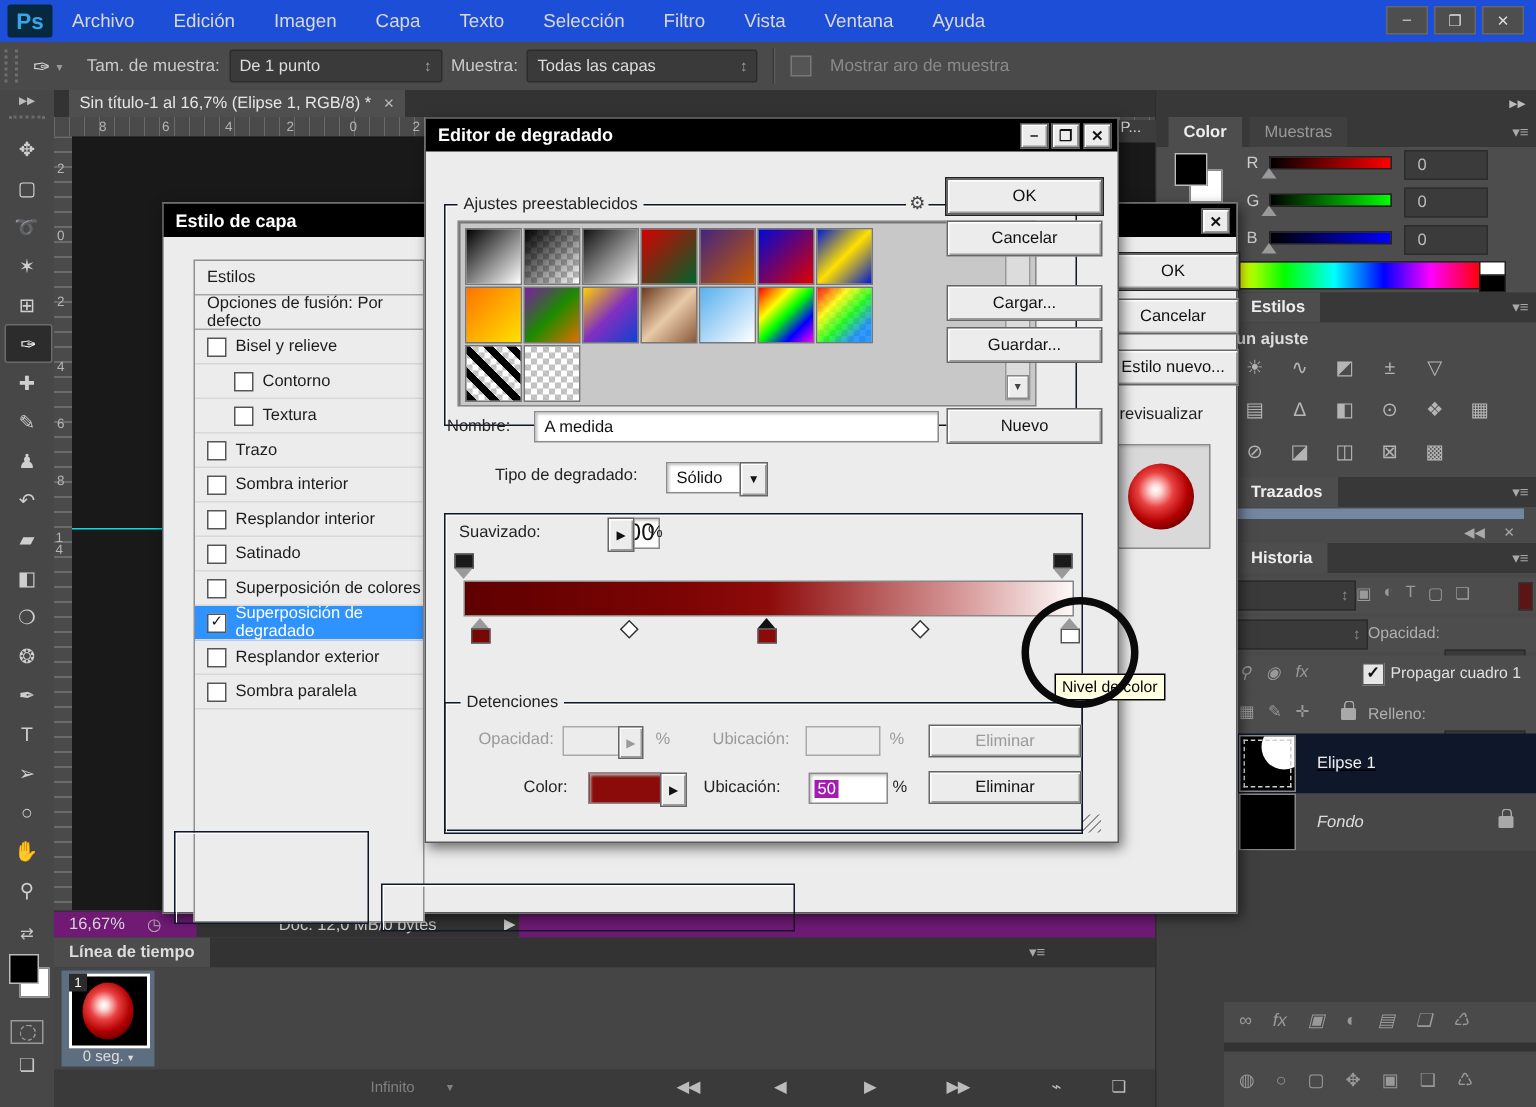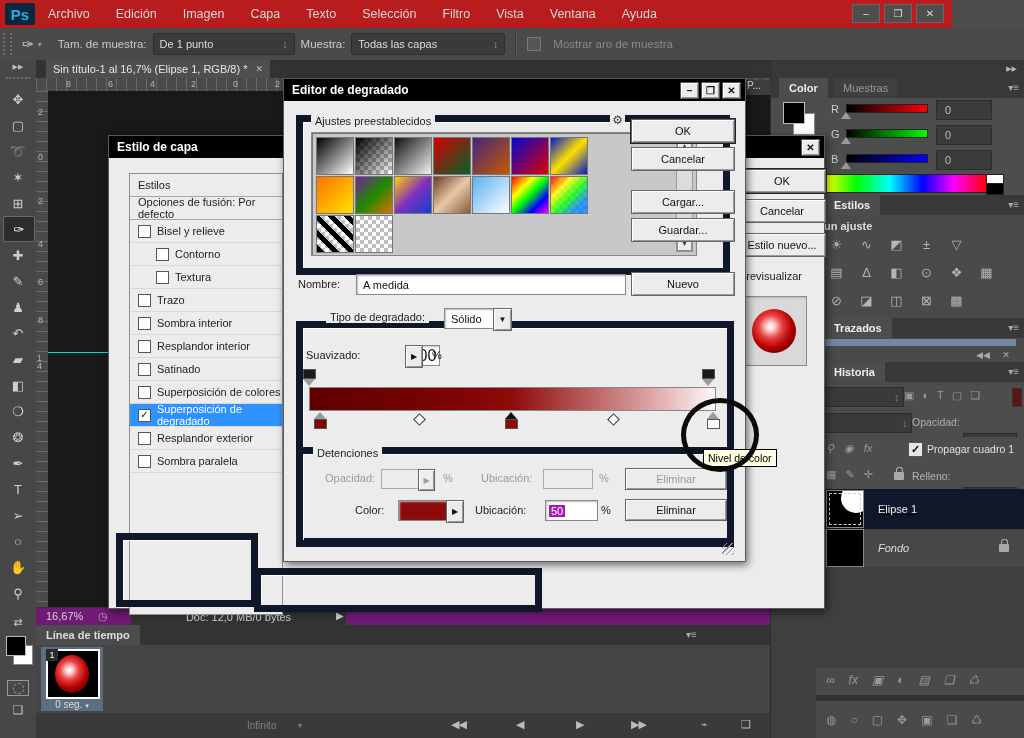--- a/index.html
+++ b/index.html
@@ -1,20 +1,20 @@
 <!DOCTYPE html>
 <html><head>
 <meta charset="utf-8">
 <style>
   html,body{margin:0;padding:0;background:#222;}
   .app{position:relative;width:1024px;height:738px;background:#4d4d4d;overflow:hidden;
        font-family:"Liberation Sans",sans-serif;-webkit-font-smoothing:antialiased;}
   .abs{position:absolute;}
   
-  .menubar{left:0;top:0;width:952px;height:28px;background:#b91c1c;border-bottom:1px solid #2a2a2a;display:flex;align-items:center;}
+  .menubar{left:0;top:0;width:1024px;height:28px;background:#1d4ed8;border-bottom:1px solid #2a2a2a;display:flex;align-items:center;}
   .pslogo{width:30px;height:22px;margin-left:5px;background:#06293f;color:#37a6e9;font-weight:bold;font-size:15px;
           display:flex;align-items:center;justify-content:center;border-radius:2px;}
   .menuitem{color:#d8d8d8;font-size:12.5px;padding:0 13px;height:28px;display:flex;align-items:center;cursor:default;}
   .winctl{position:absolute;right:8px;top:4px;display:flex;gap:4px;}
   .winbtn{width:26px;height:17px;background:#4e4e4e;border:1px solid #666;color:#ddd;font-size:10px;
           display:flex;align-items:center;justify-content:center;}
   .optionsbar{left:0;top:28px;width:1024px;height:32px;background:#4a4a4a;border-bottom:1px solid #333;display:flex;align-items:center;}
   .grip-v{width:5px;height:22px;margin-left:3px;border-left:2px dotted #6e6e6e;border-right:2px dotted #6e6e6e;}
   .toolpreset{display:flex;align-items:center;color:#ddd;margin:0 10px 0 10px;font-size:14px;}
   .oblabel{color:#c9c9c9;font-size:11.5px;margin:0 6px;}
@@ -112,21 +112,21 @@
   .dlg{background:#ececec;border:1px solid #5a5a5a;box-shadow:2px 3px 8px rgba(0,0,0,.55);}
   .dtitle{position:absolute;left:0;top:0;right:0;height:22px;background:#000;color:#fff;font-weight:bold;font-size:12px;
           display:flex;align-items:center;padding-left:8px;}
   .dbtn{width:17px;height:15px;background:#ececec;border:1px solid #555;box-shadow:inset 1px 1px 0 #fff,inset -1px -1px 0 #999;
         color:#111;font-size:10px;font-weight:bold;display:flex;align-items:center;justify-content:center;}
   .btn3d{position:absolute;background:#ececec;border:1px solid #666;box-shadow:inset 1px 1px 0 #fff,inset -1px -1px 0 #9a9a9a;
          color:#111;font-size:11px;display:flex;align-items:center;justify-content:center;}
   .btn3d.default{outline:1.5px solid #222;}
   .btn3d.dis{color:#9a9a9a;}
   .inset{background:#fff;border:1px solid #8a8a8a;box-shadow:inset 1px 1px 2px #bbb;}
-  .gb{position:absolute;border:7px solid #0f172a;box-shadow:inset 1px 1px 0 #fff;}
+  .gb{position:absolute;border:1px solid #0f172a;box-shadow:inset 1px 1px 0 #fff;margin-top:21px;}
   .glabel{position:absolute;background:#ececec;padding:0 4px;font-size:11px;color:#222;}
   .dlabel{position:absolute;font-size:11px;color:#222;}
   .dlabel.dis{color:#9a9a9a;}
   
   .lslist{position:absolute;left:20px;top:37px;width:152px;height:440px;border:1px solid #909090;background:#ececec;}
   .lsrow{height:22px;display:flex;align-items:center;font-size:11px;color:#1c1c1c;border-bottom:1px solid #d8d8d8;padding-left:8px;gap:6px;}
   .lsrow.hdr{border-bottom:1px solid #a5a5a5;}
   .lsrow.sel{background:#2f93ff;color:#fff;}
   .lsrow .cb{width:11px;height:11px;background:#fff;border:1px solid #555;flex:none;font-size:10px;line-height:10px;text-align:center;color:#111;}
   .lsrow.ind{padding-left:26px;}

